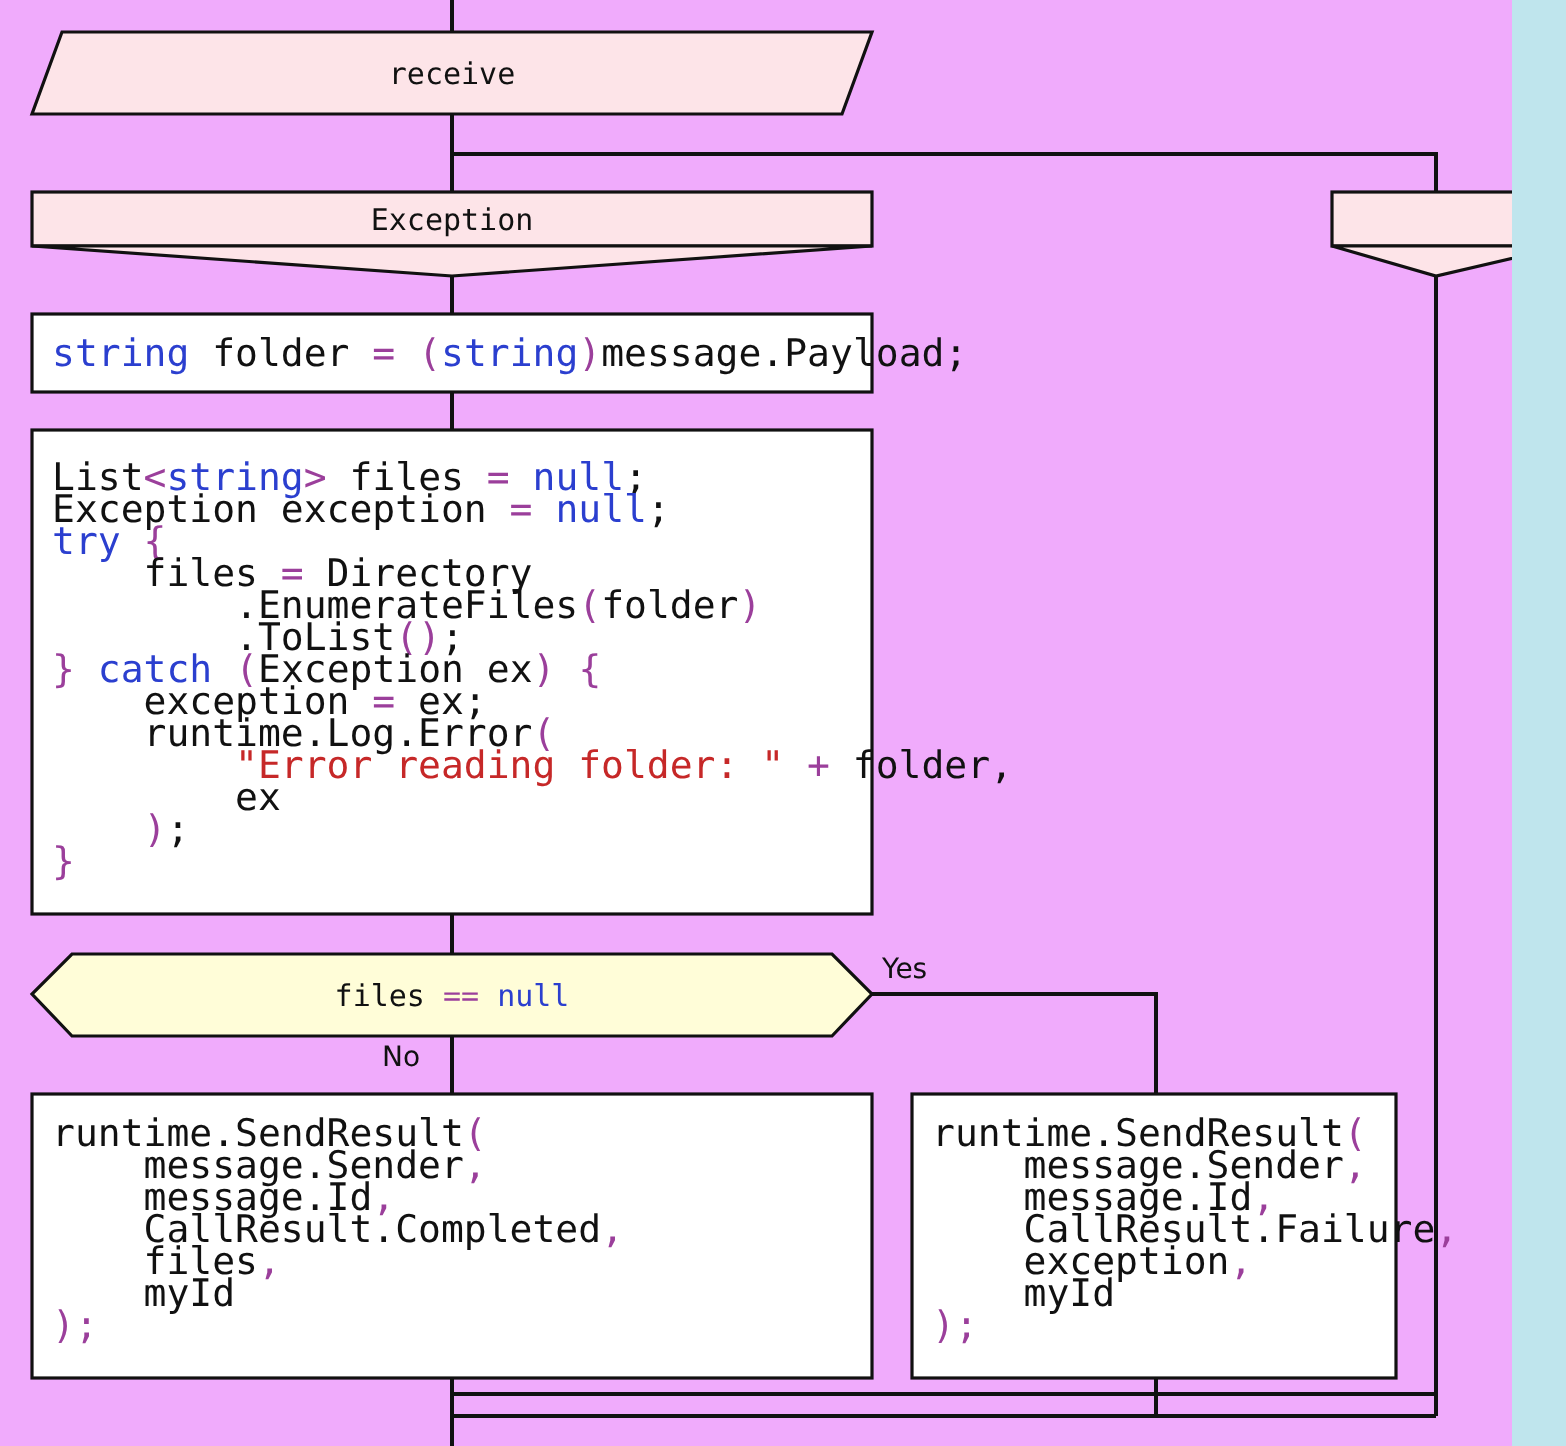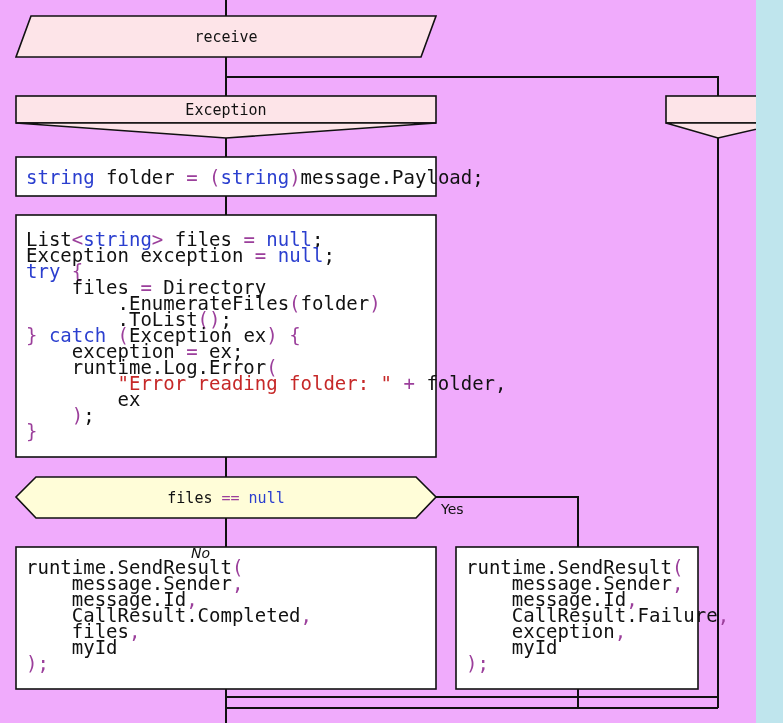--- a/index.html
+++ b/index.html
@@ -28,21 +28,20 @@
   }
   .node-title{
     font-size:15px;
     text-align:center;
     color:#111;
   }
   .edge-label{
     font-family:"DejaVu Sans", sans-serif;
     font-size:14px;
     color:#111;
-    margin-top:24px;
   }
   .code{
     position:absolute;
     font-family:"DejaVu Sans Mono", monospace;
     font-size:19px;
     line-height:16px;
     white-space:pre;
     color:#111;
   }
   .k{color:#2b3fcf;}       
@@ -118,15 +117,15 @@
   <div class="code" style="left:26px;top:231px;"><div><span class="n">List</span><span class="p">&lt;</span><span class="k">string</span><span class="p">&gt;</span><span class="n"> files </span><span class="p">=</span><span class="n"> </span><span class="k">null</span><span class="n">;</span></div><div><span class="n">Exception exception </span><span class="p">=</span><span class="n"> </span><span class="k">null</span><span class="n">;</span></div><div><span class="k">try</span><span class="n"> </span><span class="p">{</span></div><div><span class="n">    files </span><span class="p">=</span><span class="n"> Directory</span></div><div><span class="n">        .EnumerateFiles</span><span class="p">(</span><span class="n">folder</span><span class="p">)</span></div><div><span class="n">        .ToList</span><span class="p">()</span><span class="n">;</span></div><div><span class="p">}</span><span class="n"> </span><span class="k">catch</span><span class="n"> </span><span class="p">(</span><span class="n">Exception ex</span><span class="p">)</span><span class="n"> </span><span class="p">{</span></div><div><span class="n">    exception </span><span class="p">=</span><span class="n"> ex;</span></div><div><span class="n">    runtime.Log.Error</span><span class="p">(</span></div><div><span class="n">        </span><span class="s">"Error reading folder: "</span><span class="n"> </span><span class="p">+</span><span class="n"> folder,</span></div><div><span class="n">        ex</span></div><div><span class="n">    </span><span class="p">)</span><span class="n">;</span></div><div><span class="p">}</span></div></div>
 
   <div class="lbl node-title" style="left:16px;top:489px;width:420px;"><span class="n">files </span><span class="p">==</span><span class="n"> </span><span class="k">null</span></div>
 
   <div class="code" style="left:26px;top:559px;"><div><span class="n">runtime.SendResult</span><span class="p">(</span></div><div><span class="n">    message.Sender</span><span class="p">,</span></div><div><span class="n">    message.Id</span><span class="p">,</span></div><div><span class="n">    CallResult.Completed</span><span class="p">,</span></div><div><span class="n">    files</span><span class="p">,</span></div><div><span class="n">    myId</span></div><div><span class="p">)</span><span class="p">;</span></div></div>
 
   <div class="code" style="left:466px;top:559px;"><div><span class="n">runtime.SendResult</span><span class="p">(</span></div><div><span class="n">    message.Sender</span><span class="p">,</span></div><div><span class="n">    message.Id</span><span class="p">,</span></div><div><span class="n">    CallResult.Failure</span><span class="p">,</span></div><div><span class="n">    exception</span><span class="p">,</span></div><div><span class="n">    myId</span></div><div><span class="p">)</span><span class="p">;</span></div></div>
 
   <div class="lbl edge-label" style="left:441px;top:477px;">Yes</div>
 
-  <div class="lbl edge-label" style="left:191px;top:521px;font-style:italic;">No</div>
+  <div class="lbl edge-label" style="left:191px;top:521px;">No</div>
 
 </div>
 
 </body></html>

